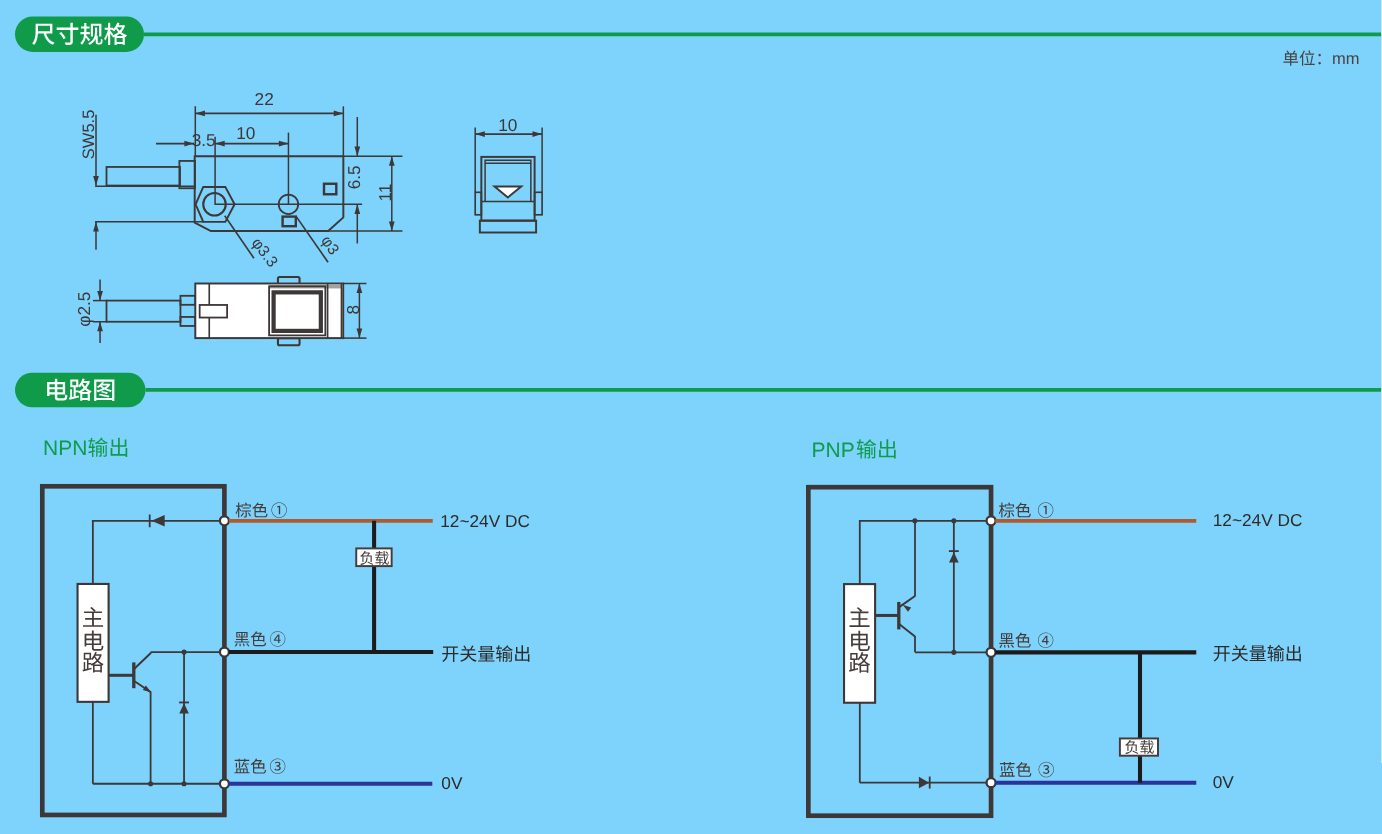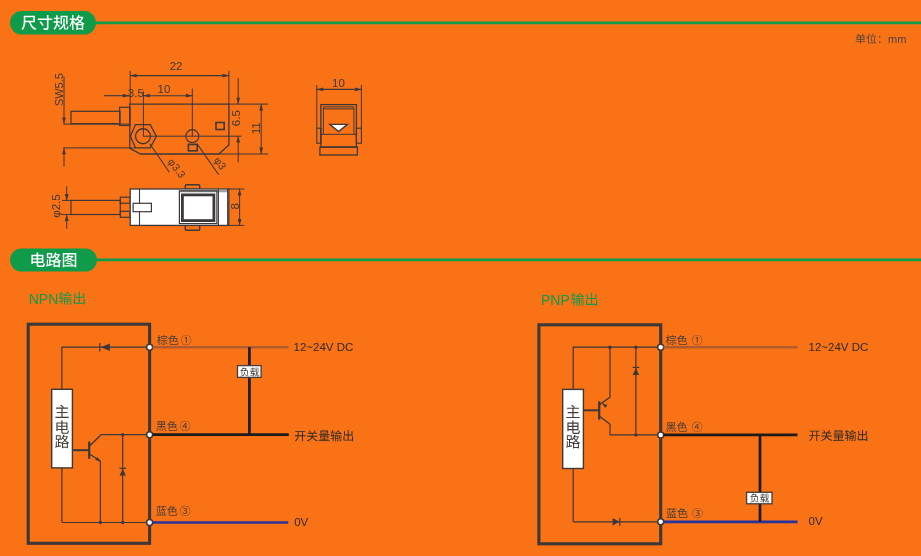--- a/index.html
+++ b/index.html
@@ -1,12 +1,12 @@
 <!DOCTYPE html>
-<html><head><meta charset="utf-8"><style>html,body{margin:0;padding:0;background:#fff}#page{position:relative;width:921px;height:556px;background:#f97316;font-family:"Liberation Sans",sans-serif;overflow:hidden}</style></head><body>
+<html><head><meta charset="utf-8"><style>html,body{margin:0;padding:0;background:#fff}#page{position:relative;width:921px;height:556px;background:#7dd3fc;font-family:"Liberation Sans",sans-serif;overflow:hidden}</style></head><body>
 <div id="page">
 <svg width="921" height="556" viewBox="0 0 921 556">
 <defs>
         <path id="c0" d="M596 428Q635 274 724 164Q813 54 963 7Q952 -2 940 -18Q927 -33 916 -50Q905 -66 898 -80Q790 -41 714 28Q638 96 587 192Q535 288 504 409ZM227 802H869V395H227V487H770V710H227ZM171 802H271V512Q271 447 266 368Q260 289 243 207Q226 125 193 49Q161 -27 107 -88Q99 -78 85 -64Q70 -51 55 -39Q39 -27 28 -21Q78 36 106 103Q135 170 149 242Q163 313 167 382Q171 452 171 513Z"></path>
         <path id="c1" d="M49 637H952V542H49ZM619 844H720V48Q720 -5 706 -30Q692 -55 658 -67Q624 -79 566 -83Q507 -87 427 -86Q424 -71 417 -52Q410 -33 401 -14Q393 5 384 19Q429 17 470 17Q511 16 542 17Q573 17 586 17Q604 17 612 24Q619 31 619 48ZM156 407 237 456Q273 419 309 375Q345 331 375 288Q405 245 421 209L334 155Q319 190 291 234Q262 279 227 324Q192 369 156 407Z"></path>
         <path id="c2" d="M61 683H417V596H61ZM39 452H429V362H39ZM197 834H287V512Q287 444 282 367Q276 290 258 211Q239 131 201 58Q163 -15 99 -74Q92 -64 81 -52Q69 -40 56 -28Q43 -16 31 -8Q91 42 125 108Q158 173 174 245Q189 316 193 385Q197 454 197 512ZM270 330Q281 321 299 301Q316 281 337 257Q359 232 380 207Q401 182 417 163Q434 143 441 134L376 64Q363 86 342 116Q320 146 296 179Q272 211 250 239Q227 268 213 285ZM471 797H912V265H818V715H561V265H471ZM677 295H761V44Q761 25 768 18Q775 11 791 11H852Q867 11 874 23Q882 35 885 69Q889 104 890 169Q906 157 927 148Q949 138 965 135Q961 57 951 14Q942 -28 920 -45Q897 -62 852 -62H777Q723 -62 700 -42Q677 -22 677 34ZM646 639H734V461Q734 396 722 323Q710 249 678 176Q645 102 583 36Q521 -31 421 -83Q416 -74 406 -61Q395 -47 383 -34Q372 -22 362 -15Q457 34 514 93Q571 152 600 215Q628 278 637 342Q646 405 646 463Z"></path>
         <path id="c3" d="M557 737H831V656H557ZM460 286H888V-81H797V206H548V-85H460ZM497 37H846V-45H497ZM578 845 668 821Q641 753 604 690Q566 626 523 572Q479 518 433 477Q425 486 412 498Q399 510 384 522Q370 534 359 541Q428 594 486 675Q544 756 578 845ZM806 737H822L839 741L898 713Q866 619 815 542Q763 464 696 403Q630 342 552 297Q475 251 393 222Q385 239 369 262Q354 285 340 298Q416 322 488 362Q561 402 623 456Q686 511 733 578Q780 644 806 722ZM555 678Q587 609 645 539Q704 470 788 412Q872 355 980 323Q971 314 960 300Q948 286 939 271Q929 256 922 244Q813 283 727 347Q641 410 581 487Q520 563 485 638ZM49 633H403V545H49ZM191 844H281V-83H191ZM189 575 246 556Q234 496 216 431Q197 367 175 305Q152 243 126 190Q99 137 71 99Q65 118 51 142Q37 167 25 184Q51 217 76 263Q101 308 122 361Q144 414 161 469Q178 523 189 575ZM276 514Q285 505 304 484Q322 463 342 438Q363 413 380 392Q398 371 404 361L351 289Q342 307 326 332Q311 357 293 384Q275 411 259 435Q243 459 232 473Z"></path>
         <path id="c4" d="M459 632H536V-79H459ZM221 437V329H785V437ZM221 603V497H785V603ZM148 667H861V265H148ZM54 170H949V100H54ZM235 806 299 836Q330 802 361 761Q392 719 407 687L340 654Q325 684 295 728Q266 771 235 806ZM709 836 790 809Q760 761 726 712Q691 662 662 628L598 653Q617 677 638 709Q659 741 678 775Q697 808 709 836Z"></path>
         <path id="c5" d="M369 658H914V585H369ZM435 509 503 525Q516 472 527 414Q539 356 549 299Q559 242 566 191Q573 140 577 102L503 80Q500 120 493 172Q487 224 477 282Q468 340 457 399Q446 457 435 509ZM774 532 853 519Q842 457 829 388Q816 319 801 250Q786 181 770 119Q755 56 740 6L674 21Q689 72 703 136Q718 199 731 269Q745 339 756 407Q767 475 774 532ZM326 34H955V-38H326ZM570 828 641 847Q655 810 669 766Q684 723 692 691L617 669Q611 701 598 746Q584 791 570 828ZM286 836 357 815Q324 730 281 648Q237 565 186 492Q135 419 81 363Q77 372 69 386Q62 400 53 415Q45 429 38 437Q87 486 133 550Q179 614 219 687Q258 761 286 836ZM180 579 254 653 255 652V-78H180Z"></path>
         <path id="c6" d="M250 486Q220 486 197 506Q174 526 174 560Q174 595 197 615Q220 636 250 636Q280 636 303 615Q326 595 326 560Q326 526 303 506Q280 486 250 486ZM250 -4Q220 -4 197 17Q174 37 174 71Q174 105 197 126Q220 146 250 146Q280 146 303 126Q326 105 326 71Q326 37 303 17Q280 -4 250 -4Z"></path>

